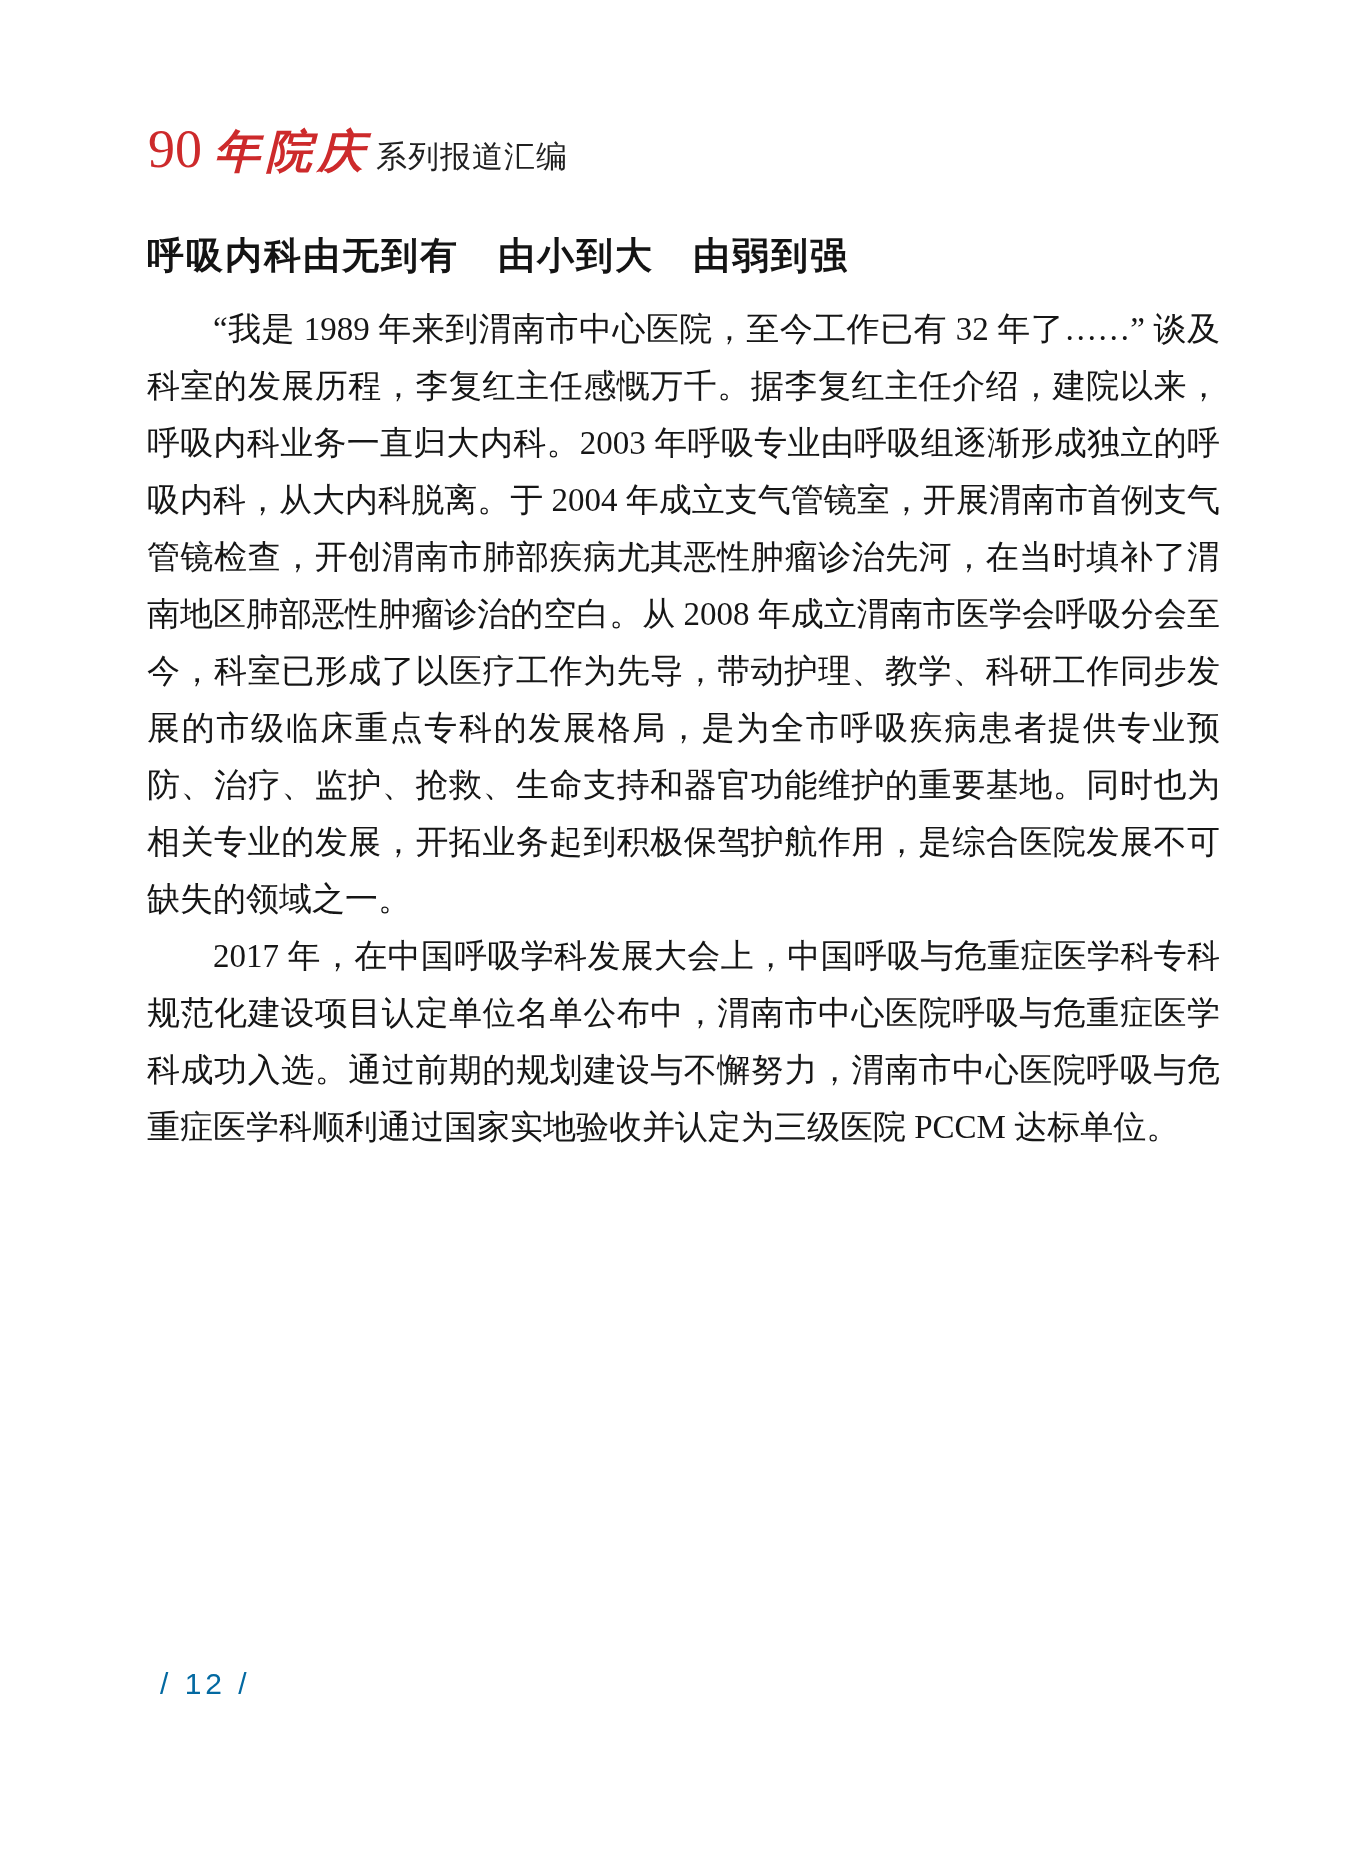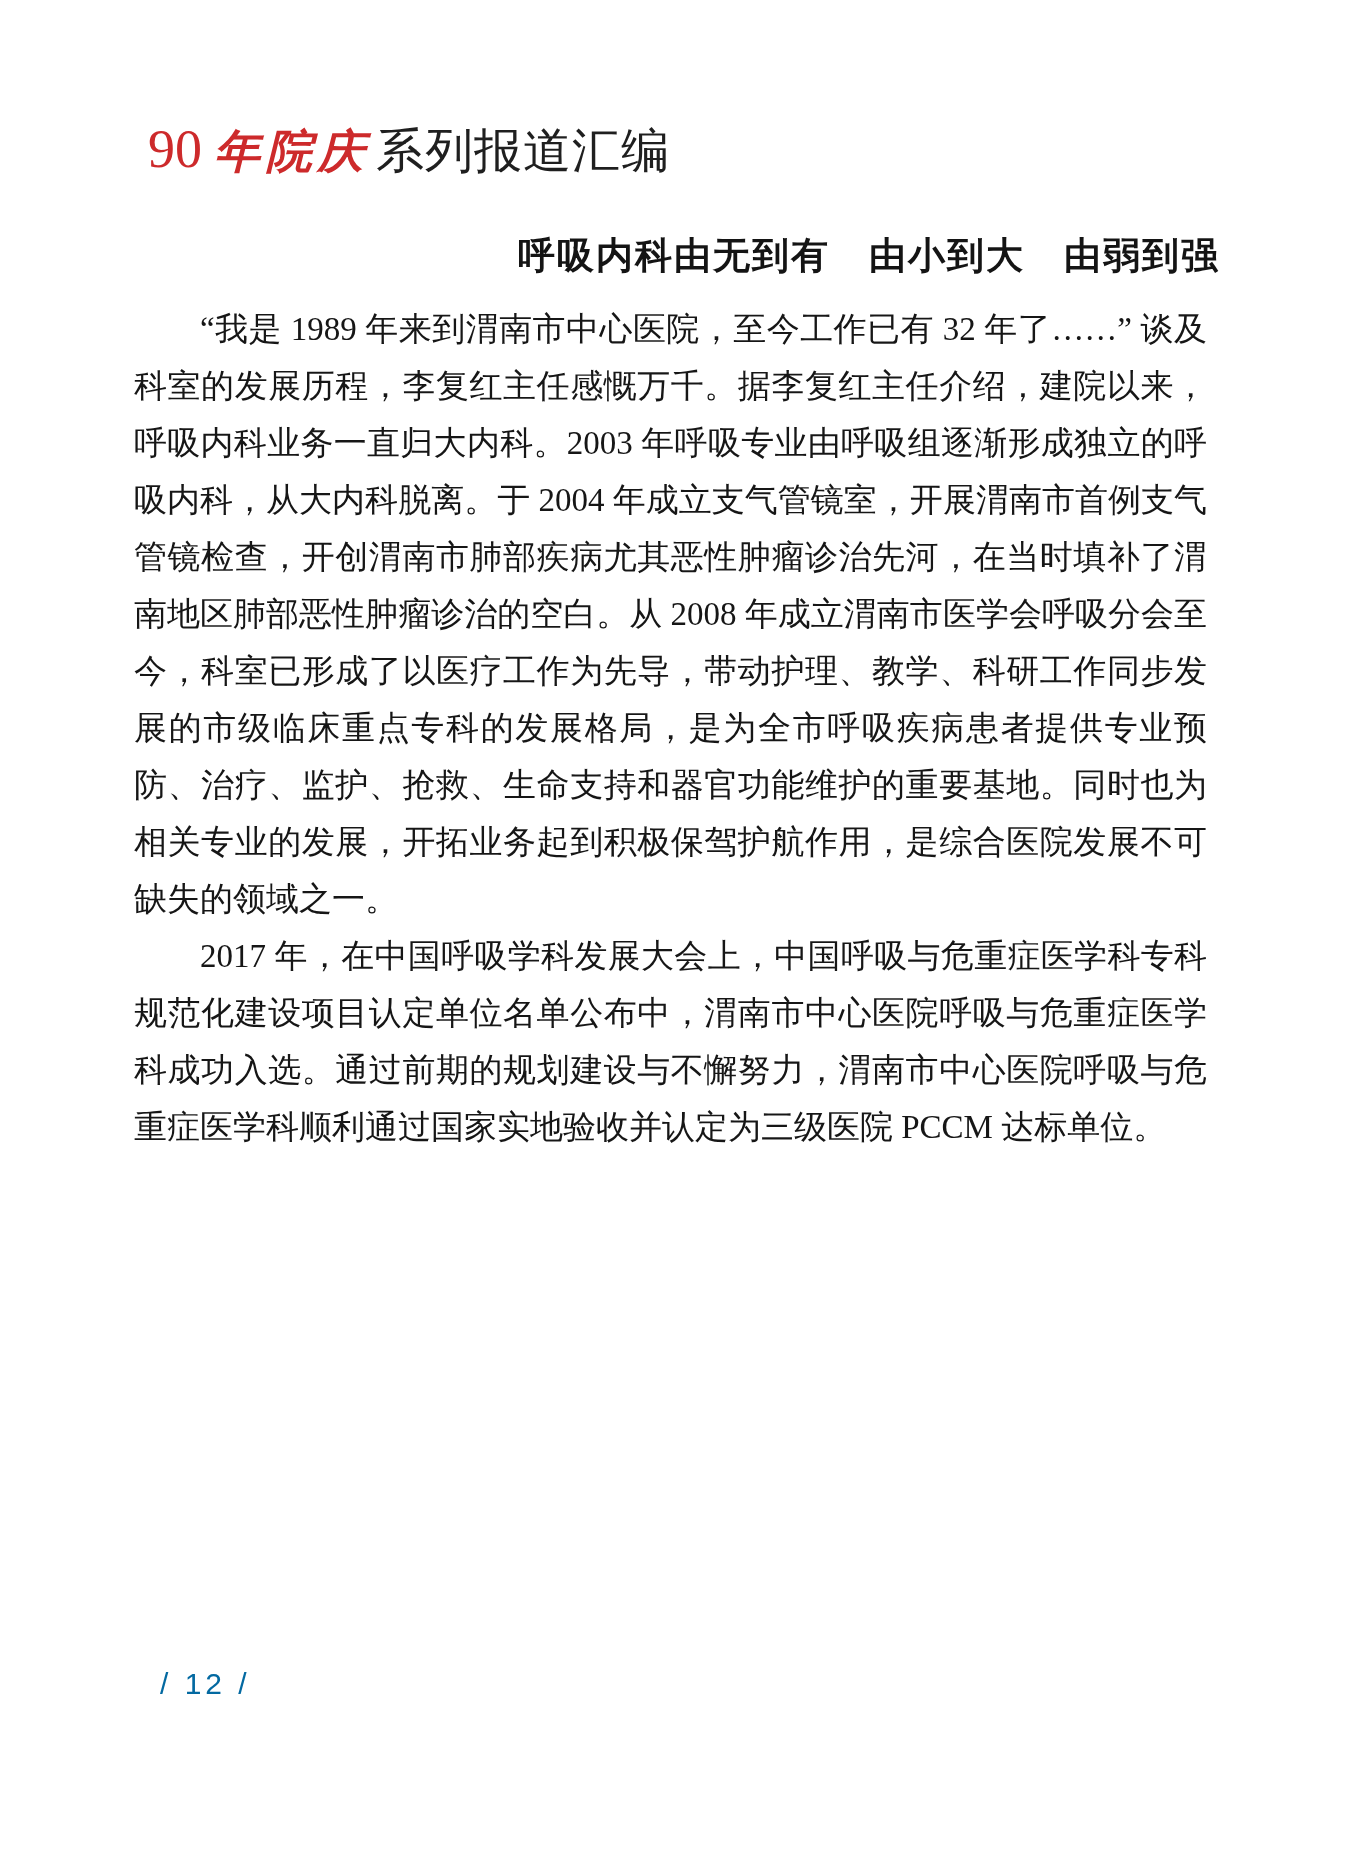--- a/index.html
+++ b/index.html
@@ -36,42 +36,42 @@
     line-height: 1;
     color: var(--brand-red);
     font-weight: 700;
     font-style: italic;
     margin-left: 12px;
     margin-right: 6px;
     letter-spacing: 6px;
   }
   .series-label {
     font-family: Liberation Serif, serif;
-    font-size: 48px;
+    font-size: 31px;
     line-height: 1;
     color: #1f1f1f;
     letter-spacing: 1px;
   }
   .article-title {
     position: absolute;
     left: 147px;
     width: 1073px;
     top: 234px;
     margin: 0;
-    text-align: right;
+    text-align: left;
     font-family: "Liberation Serif", serif;
     font-size: 37px;
     line-height: 44px;
     font-weight: 700;
     color: #141414;
     letter-spacing: 2px;
   }
   .article-body {
     position: absolute;
-    left: 134px;
+    left: 147px;
     top: 301px;
     width: 1073px;
   }
   .article-body p {
     margin: 0;
     font-family: "Liberation Serif", serif;
     font-size: 33px;
     line-height: 57px;
     color: #161616;
     text-align: justify;

